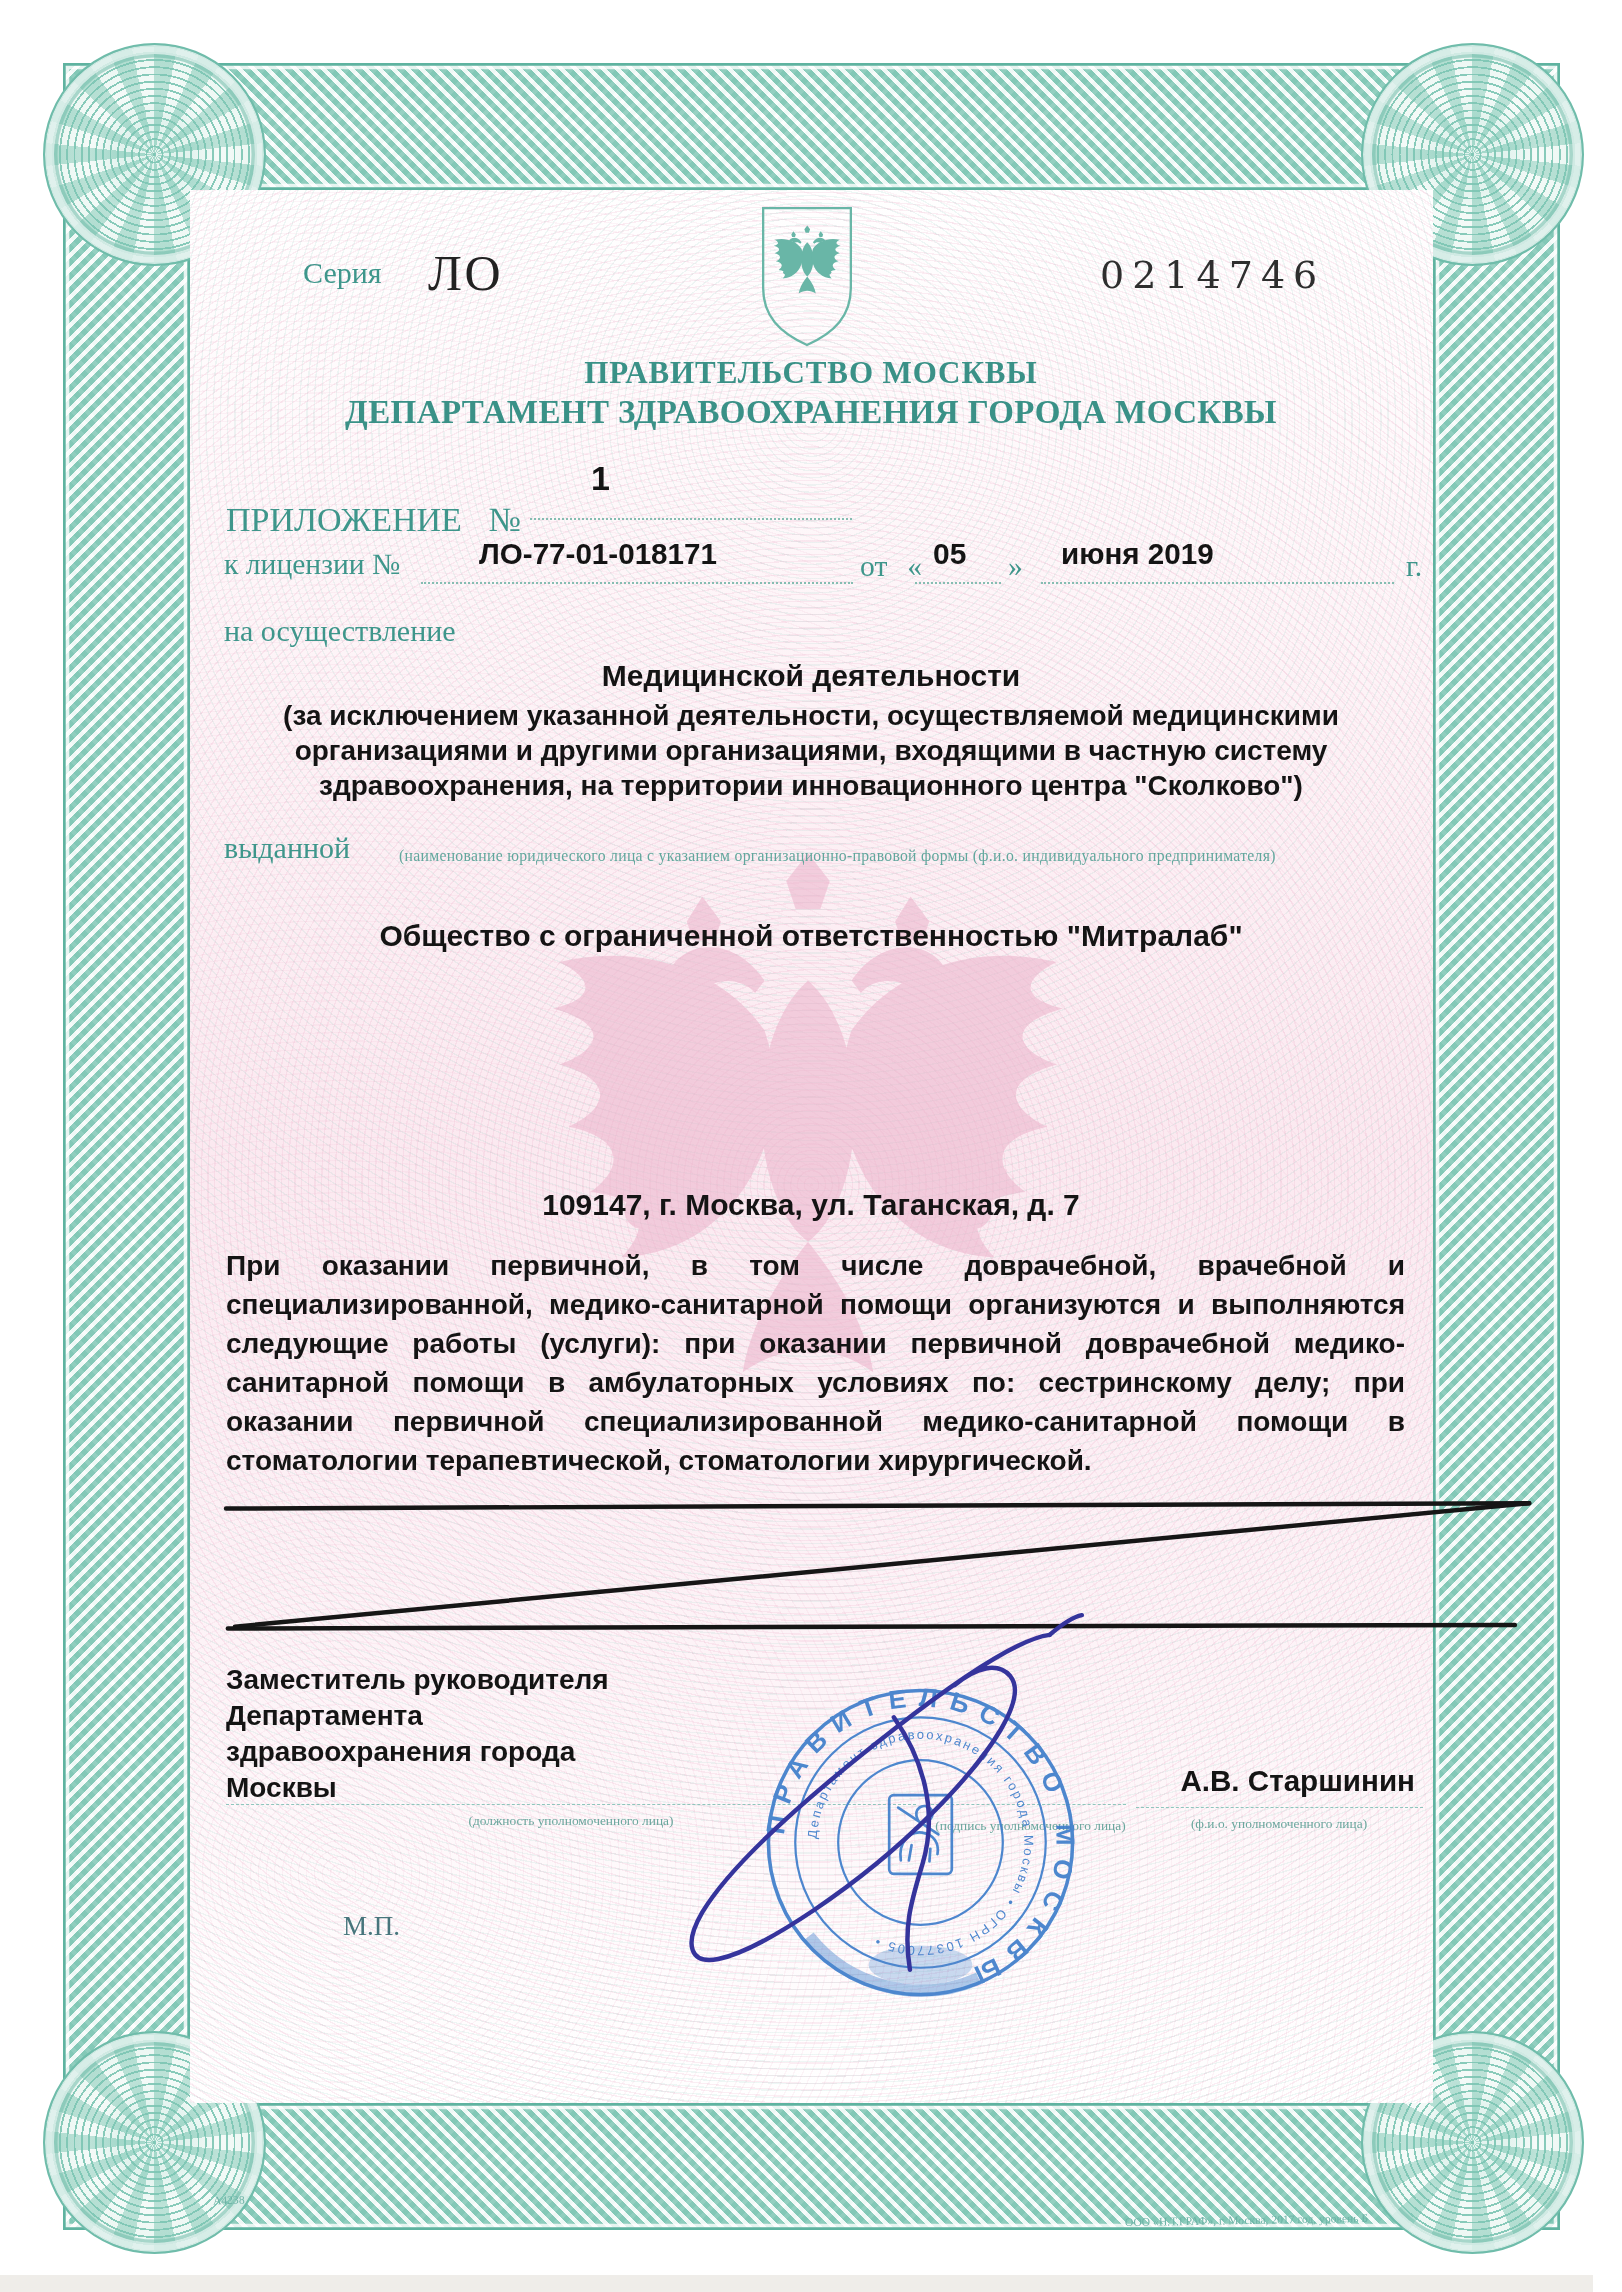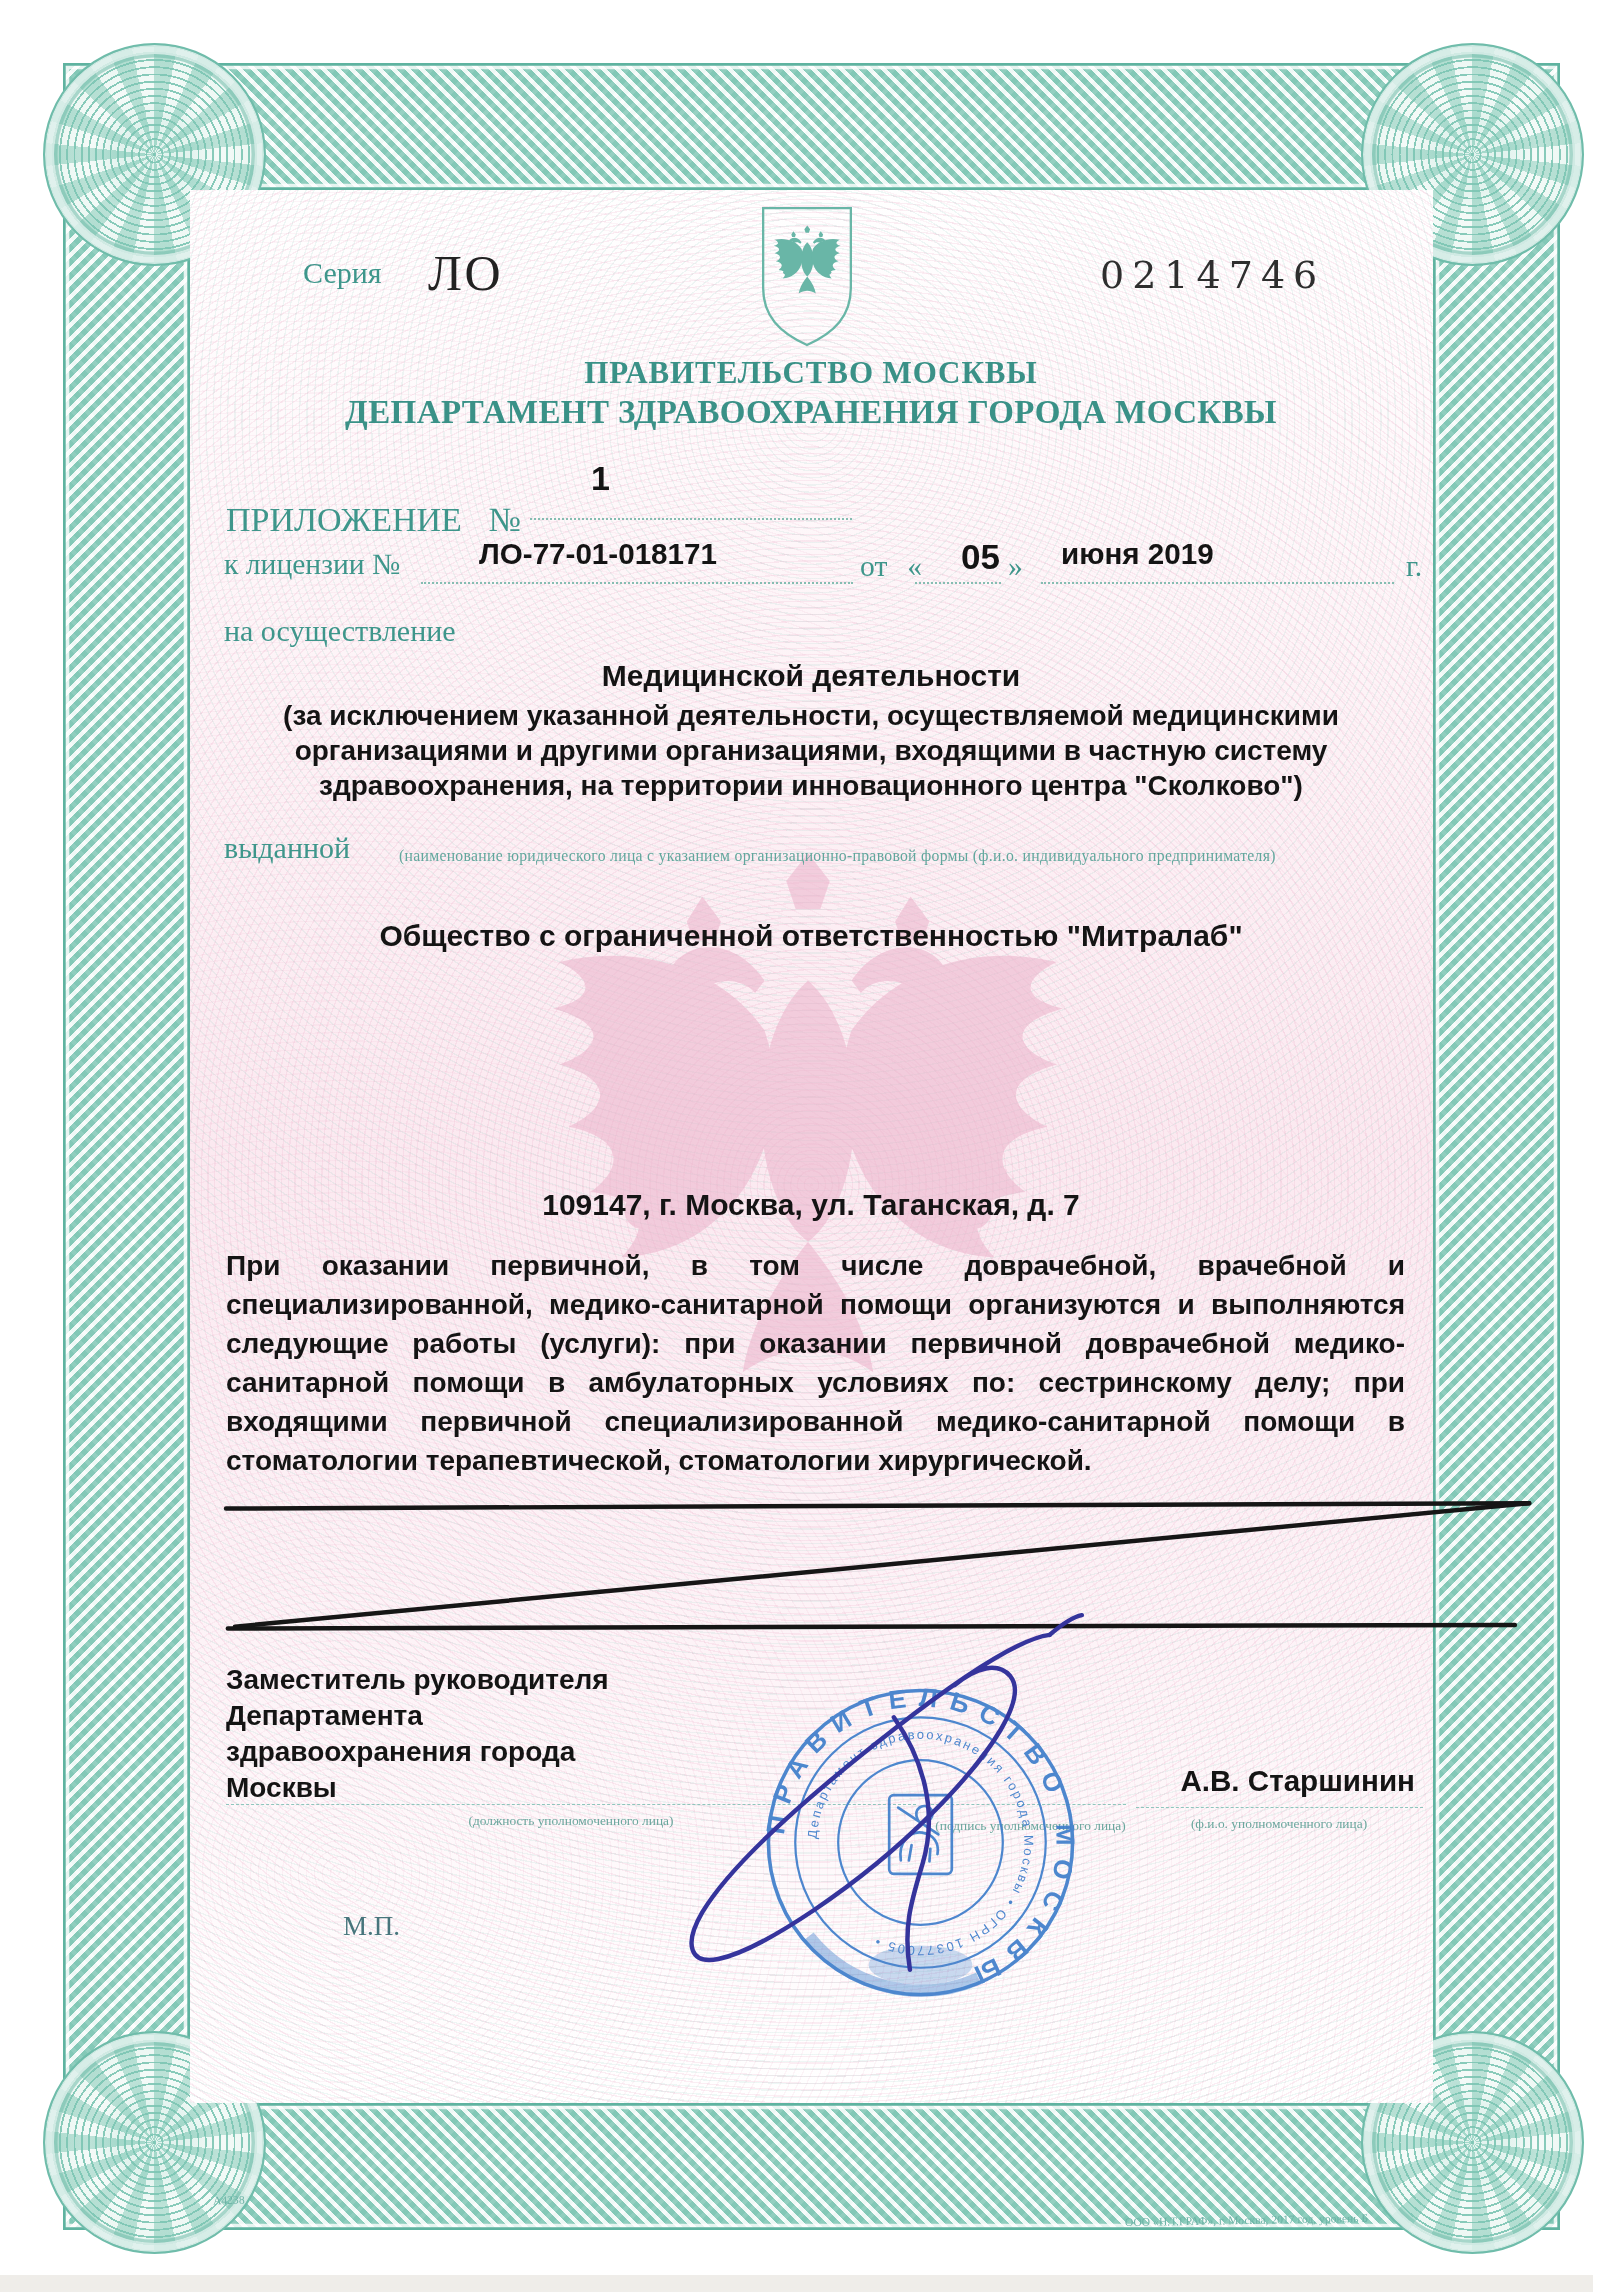--- a/index.html
+++ b/index.html
@@ -56,21 +56,21 @@
   .series-value{left:428px;top:244px;font-size:50px;color:#222;letter-spacing:2.7px;}
   .doc-number{left:1100px;top:253px;font-family:"DejaVu Serif",serif;font-size:38px;color:#2e2e2e;letter-spacing:8px;}
   .gov-line{left:184px;width:1254px;top:355px;font-size:31px;font-weight:bold;letter-spacing:0.9px;color:#3a9187;}
   .dep-line{left:184px;width:1254px;top:394px;font-size:33px;font-weight:bold;letter-spacing:0.4px;color:#3a9187;}
 
   .attach-label{left:226px;top:480px;font-size:34px;word-spacing:18px;margin-top:21px;}
   .attach-value{left:591px;top:459px;font-size:34px;}
   .lic-label{left:224px;top:548px;font-size:29.6px;}
   .lic-value{left:479px;top:537px;font-size:29.6px;}
   .ot-label{left:860px;top:550px;font-size:29.6px;word-spacing:12.5px;}
-  .day-value{left:961px;top:537px;font-size:35px;}
+  .day-value{left:933px;top:537px;font-size:30px;}
   .close-quote{left:1008px;top:550px;font-size:29.6px;}
   .monthyear-value{left:1061px;top:537px;font-size:29.6px;}
   .g-label{left:1406px;top:550px;font-size:29.6px;}
 
   .activity-label{left:224px;top:614px;font-size:30px;}
   .activity-title{left:184px;width:1254px;top:659px;font-size:30px;}
   .activity-note{left:184px;width:1254px;top:698px;font-size:28px;line-height:35px;}
   .issued-label{left:224px;top:831px;font-size:30px;}
   .issued-hint{left:399px;top:847px;font-size:15.7px;letter-spacing:0.3px;}
   .organization{left:184px;width:1254px;top:919px;font-size:30px;}
@@ -172,21 +172,21 @@
   <span class="el lbl-sm issued-hint">(наименование юридического лица с указанием организационно-правовой формы  (ф.и.о. индивидуального предпринимателя)</span>
   <div class="el val center organization">Общество с ограниченной ответственностью "Митралаб"</div>
 
   <div class="el val center address">109147, г. Москва, ул. Таганская, д. 7</div>
 
   <div class="el services">
     <div class="jline">При оказании первичной, в том числе доврачебной, врачебной и</div>
     <div class="jline">специализированной, медико-санитарной помощи организуются и выполняются</div>
     <div class="jline">следующие работы (услуги): при оказании первичной доврачебной медико-</div>
     <div class="jline">санитарной помощи в амбулаторных условиях по: сестринскому делу; при</div>
-    <div class="jline">входящими первичной специализированной медико-санитарной помощи в</div>
+    <div class="jline">оказании первичной специализированной медико-санитарной помощи в</div>
     <div class="jline last">стоматологии терапевтической, стоматологии хирургической.</div>
   </div>
 
   <svg class="el z-lines" viewBox="0 0 1492 162">
     <g stroke="#161616" stroke-width="5" stroke-linecap="round" fill="none">
       <line x1="12" y1="14" x2="1468" y2="8"></line>
       <line x1="1468" y1="8" x2="22" y2="146"></line>
       <line x1="14" y1="148" x2="1452" y2="144"></line>
     </g>
   </svg>

